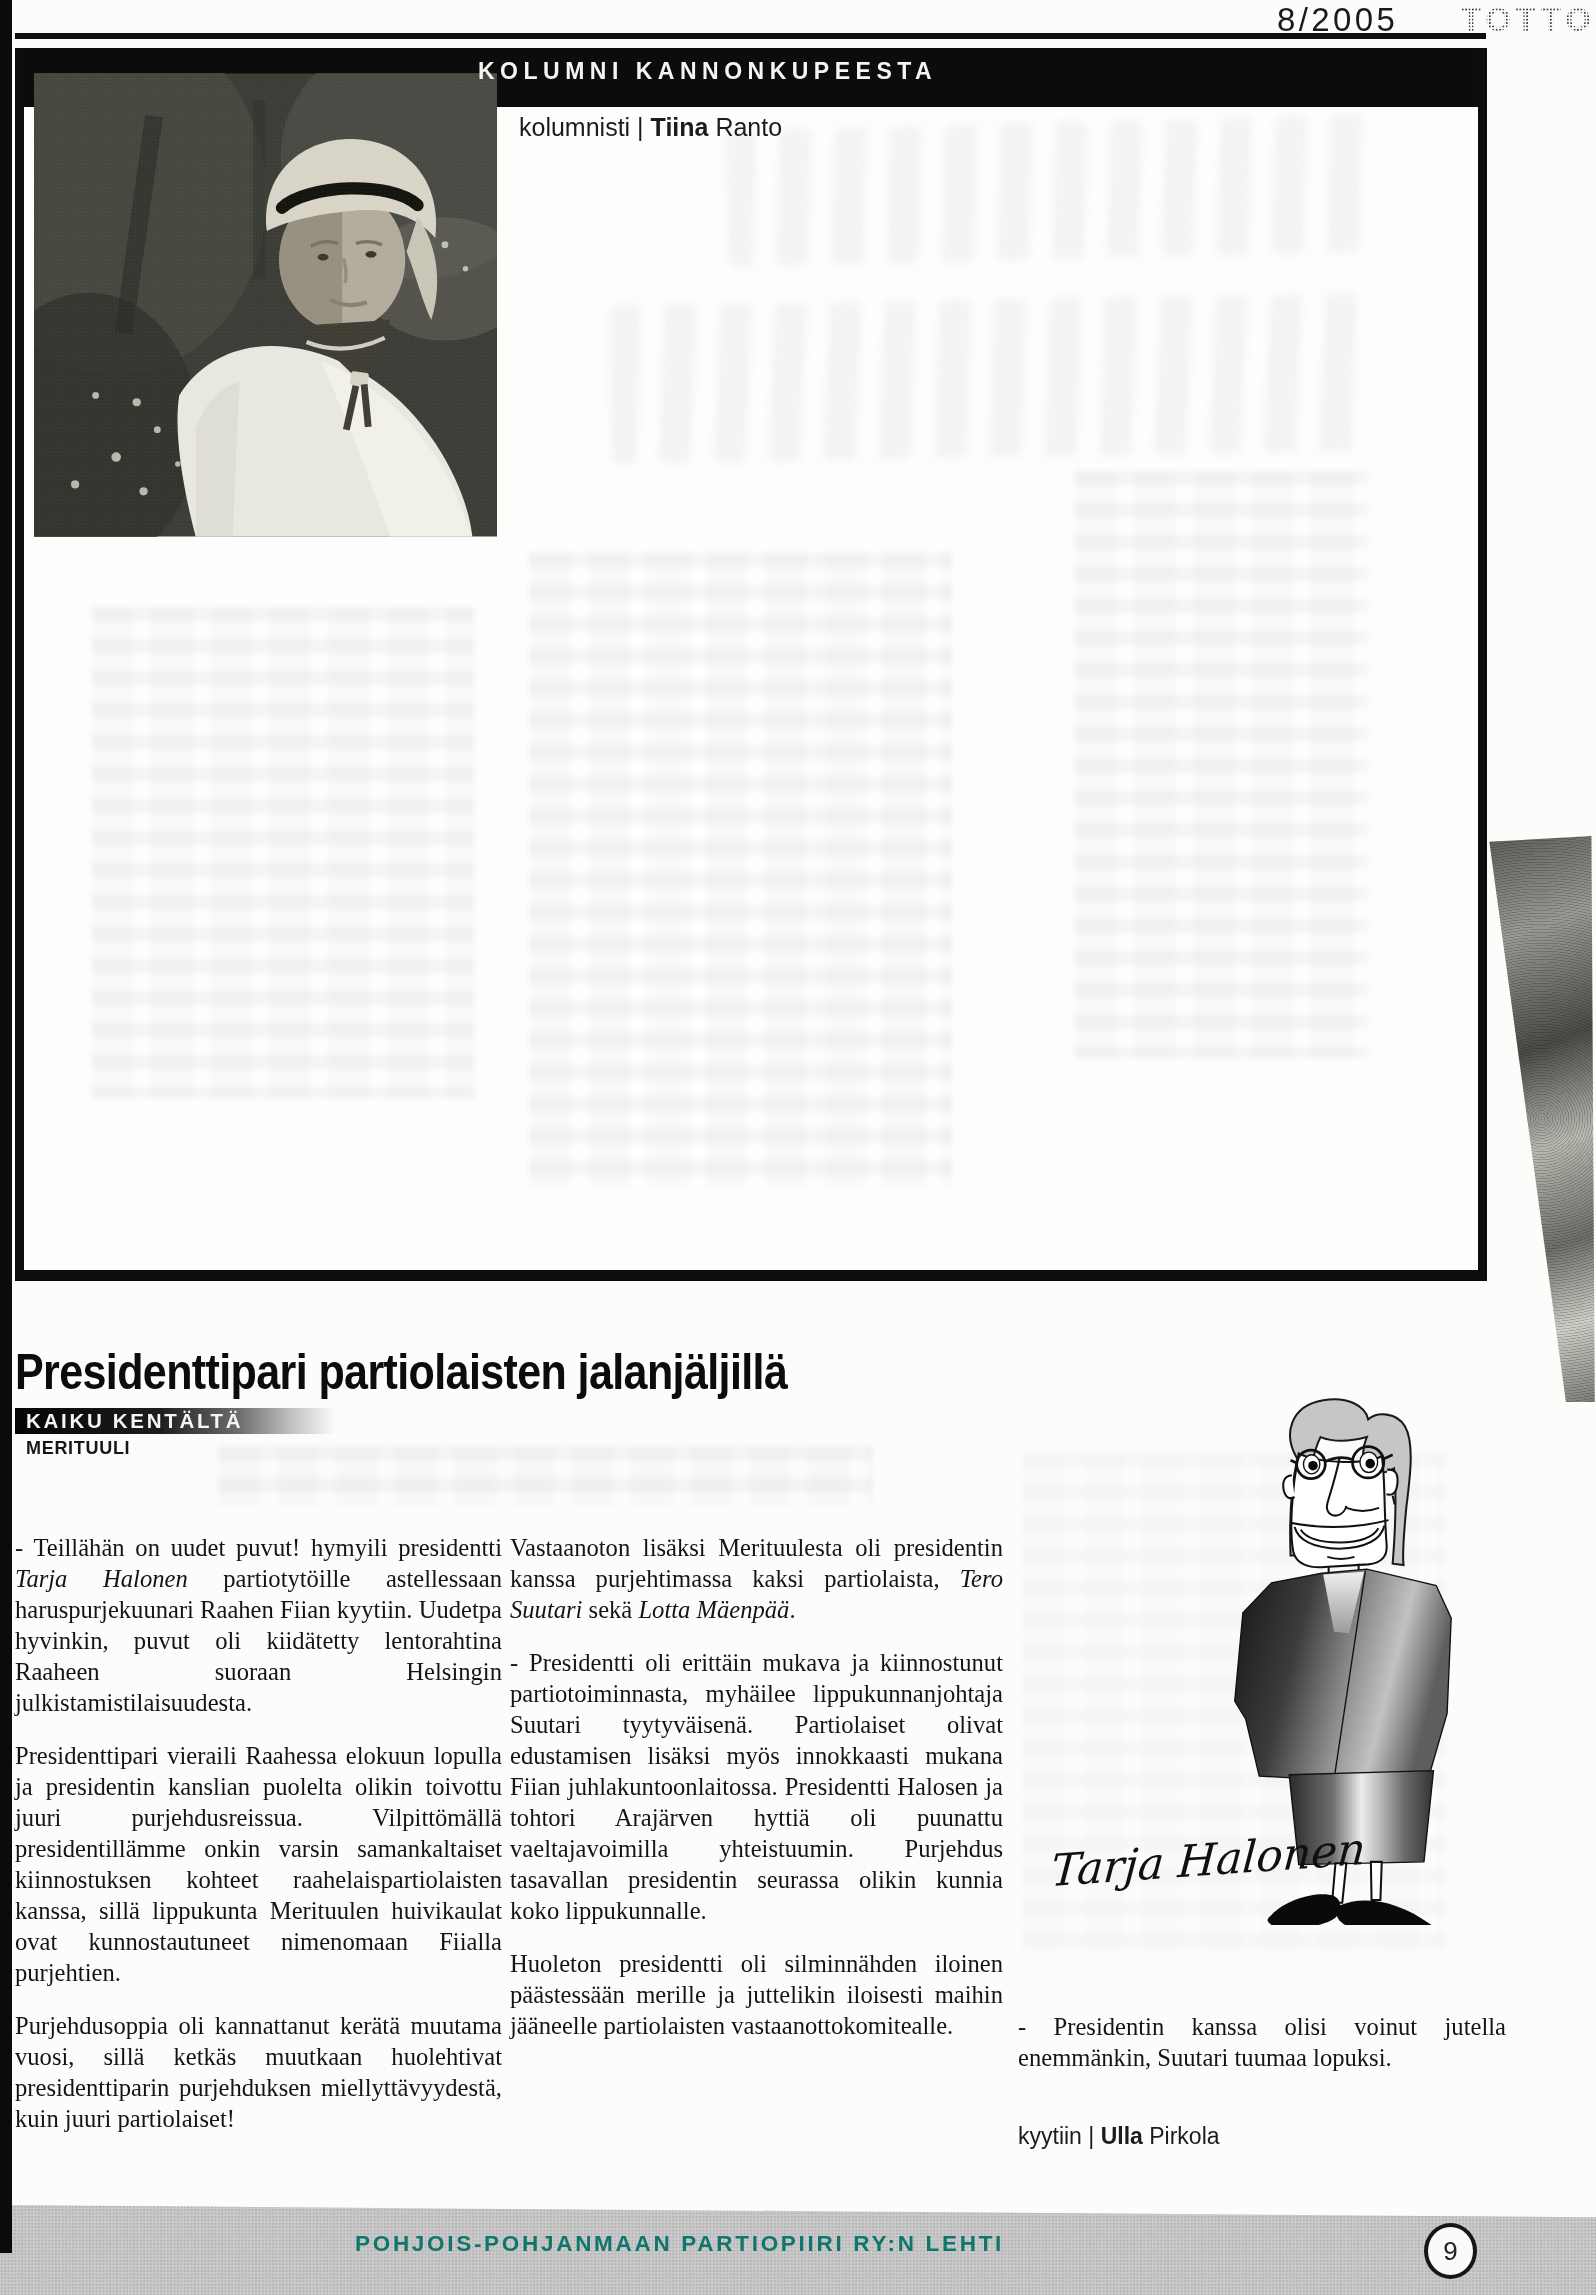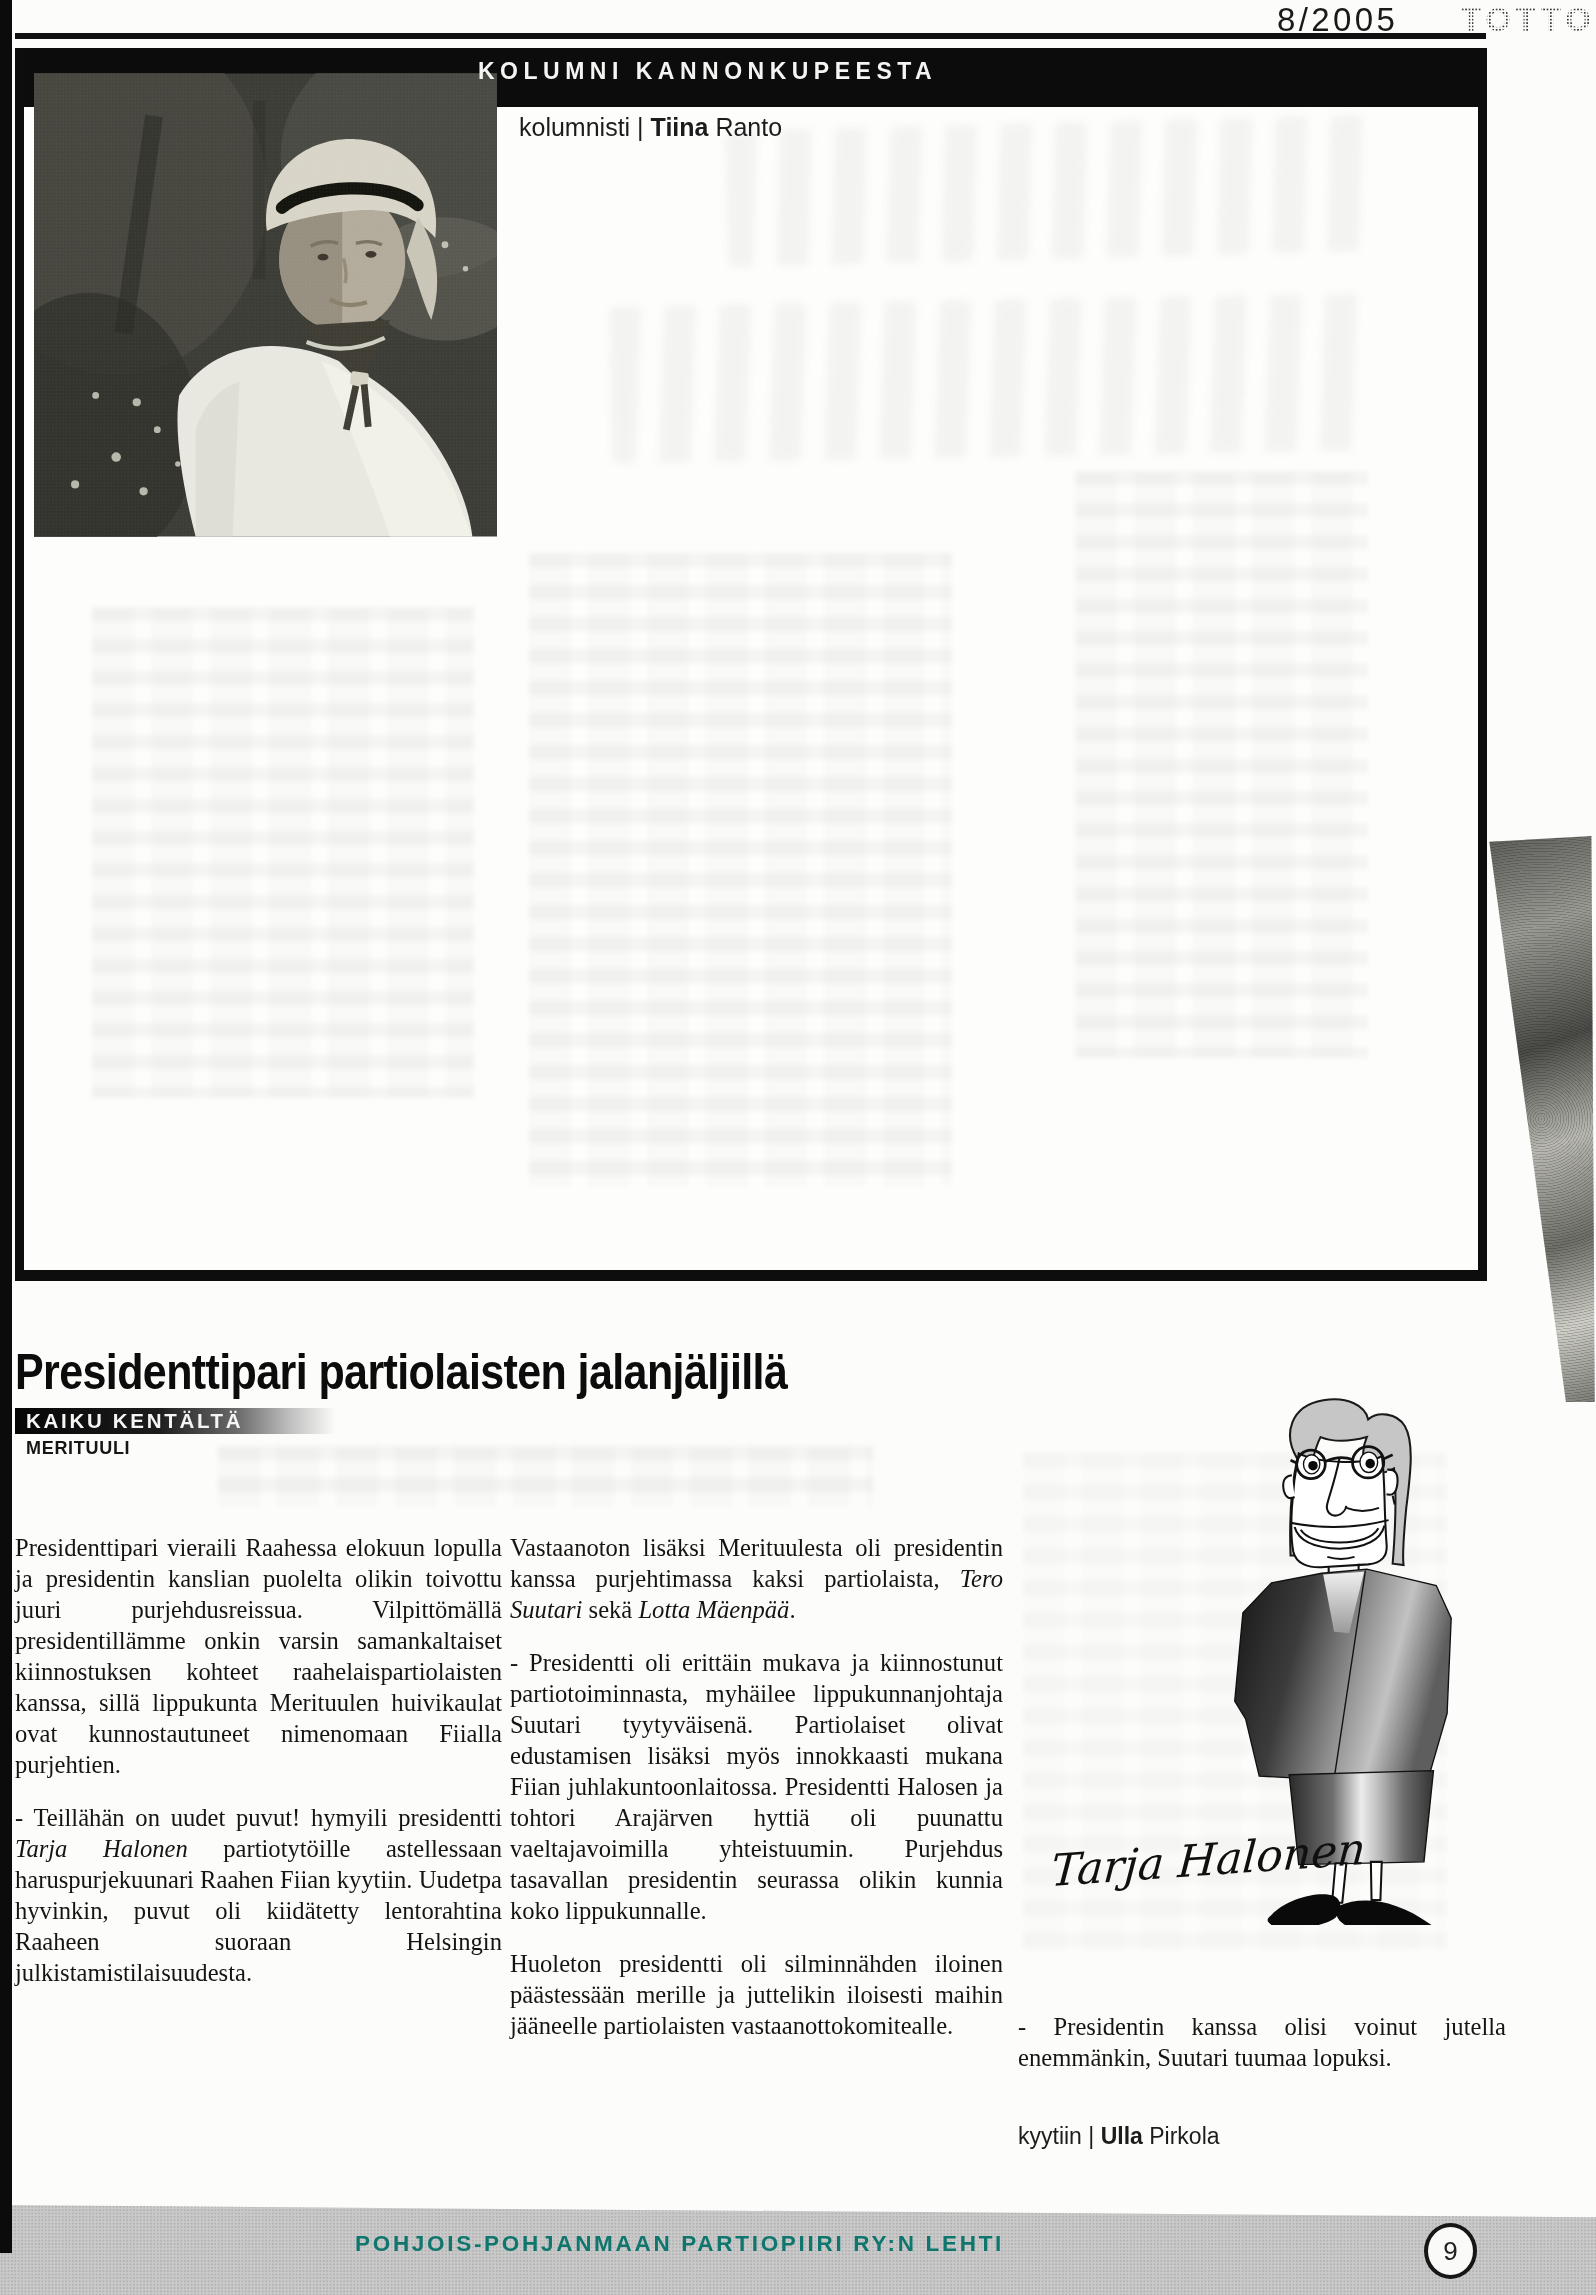--- a/index.html
+++ b/index.html
@@ -152,22 +152,23 @@
   <div class="ghost ghost-lines" style="left:1023px;top:1453px;width:423px;height:498px;opacity:.22;"></div>
 
   <div id="article-headline">Presidenttipari partiolaisten jalanjäljillä</div>
 
   <div id="section-label-bar">
     <span id="section-label">KAIKU KENTÄLTÄ</span>
   </div>
   <div id="troop-name">MERITUULI</div>
 
   <div id="article-col-1" class="body-col">
+    <p><span>- Teillähän on uudet puvut! hymyili presidentti </span><i>Tarja Halonen</i><span> partiotytöille astellessaan haruspurjekuunari Raahen Fiian kyytiin. Uudetpa hyvinkin, puvut oli kiidätetty lentorahtina Raaheen suoraan Helsingin julkistamistilaisuudesta.</span></p>
     <p><span>Presidenttipari vieraili Raahessa elokuun lopulla ja presidentin kanslian puolelta olikin toivottu juuri purjehdusreissua. Vilpittömällä presidentillämme onkin varsin samankaltaiset kiinnostuksen kohteet raahelaispartiolaisten kanssa, sillä lippukunta Merituulen huivikaulat ovat kunnostautuneet nimenomaan Fiialla purjehtien.</span></p>
-    <p><span>- Teillähän on uudet puvut! hymyili presidentti </span><i>Tarja Halonen</i><span> partiotytöille astellessaan haruspurjekuunari Raahen Fiian kyytiin. Uudetpa hyvinkin, puvut oli kiidätetty lentorahtina Raaheen suoraan Helsingin julkistamistilaisuudesta.</span></p>
+    <p><span>Purjehdusoppia oli kannattanut kerätä muutama vuosi, sillä ketkäs muutkaan huolehtivat presidenttiparin purjehduksen miellyttävyydestä, kuin juuri partiolaiset!</span></p>
   </div>
 
   <div id="article-col-2" class="body-col">
     <p><span>Vastaanoton lisäksi Merituulesta oli presidentin kanssa purjehtimassa kaksi partiolaista, </span><i>Tero Suutari</i><span> sekä </span><i>Lotta Mäenpää</i><span>.</span></p>
     <p><span>- Presidentti oli erittäin mukava ja kiinnostunut partiotoiminnasta, myhäilee lippukunnanjohtaja Suutari tyytyväisenä. Partiolaiset olivat edustamisen lisäksi myös innokkaasti mukana Fiian juhlakuntoonlaitossa. Presidentti Halosen ja tohtori Arajärven hyttiä oli puunattu vaeltajavoimilla yhteistuumin. Purjehdus tasavallan presidentin seurassa olikin kunnia koko lippukunnalle.</span></p>
     <p><span>Huoleton presidentti oli silminnähden iloinen päästessään merille ja juttelikin iloisesti maihin jääneelle partiolaisten vastaanottokomitealle.</span></p>
   </div>
 
   <div id="article-col-3" class="body-col">
     <p><span>- Presidentin kanssa olisi voinut jutella enemmänkin, Suutari tuumaa lopuksi.</span></p>

